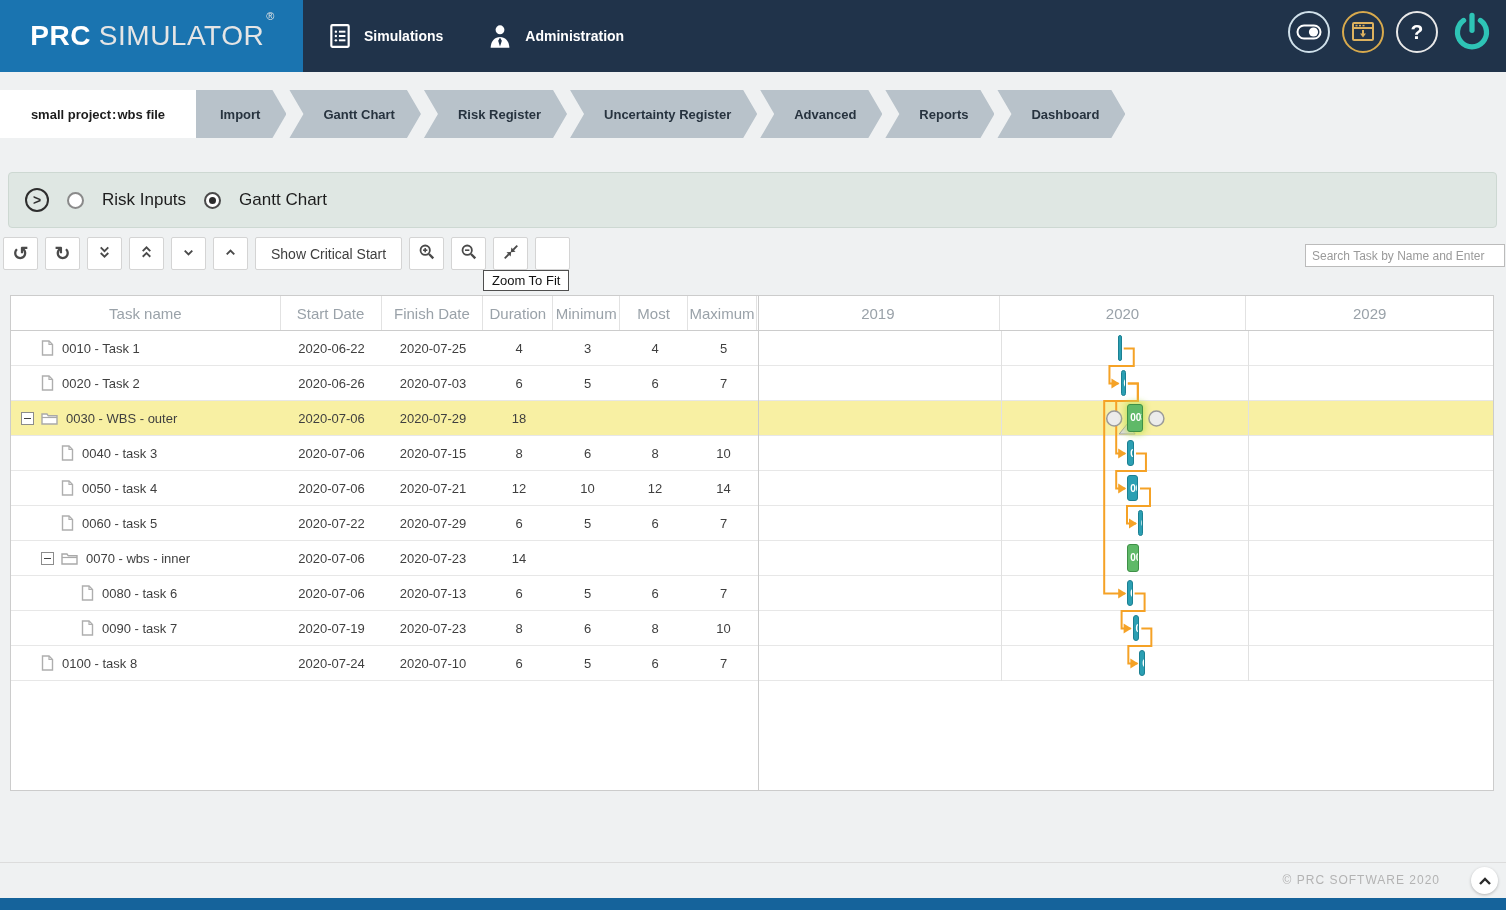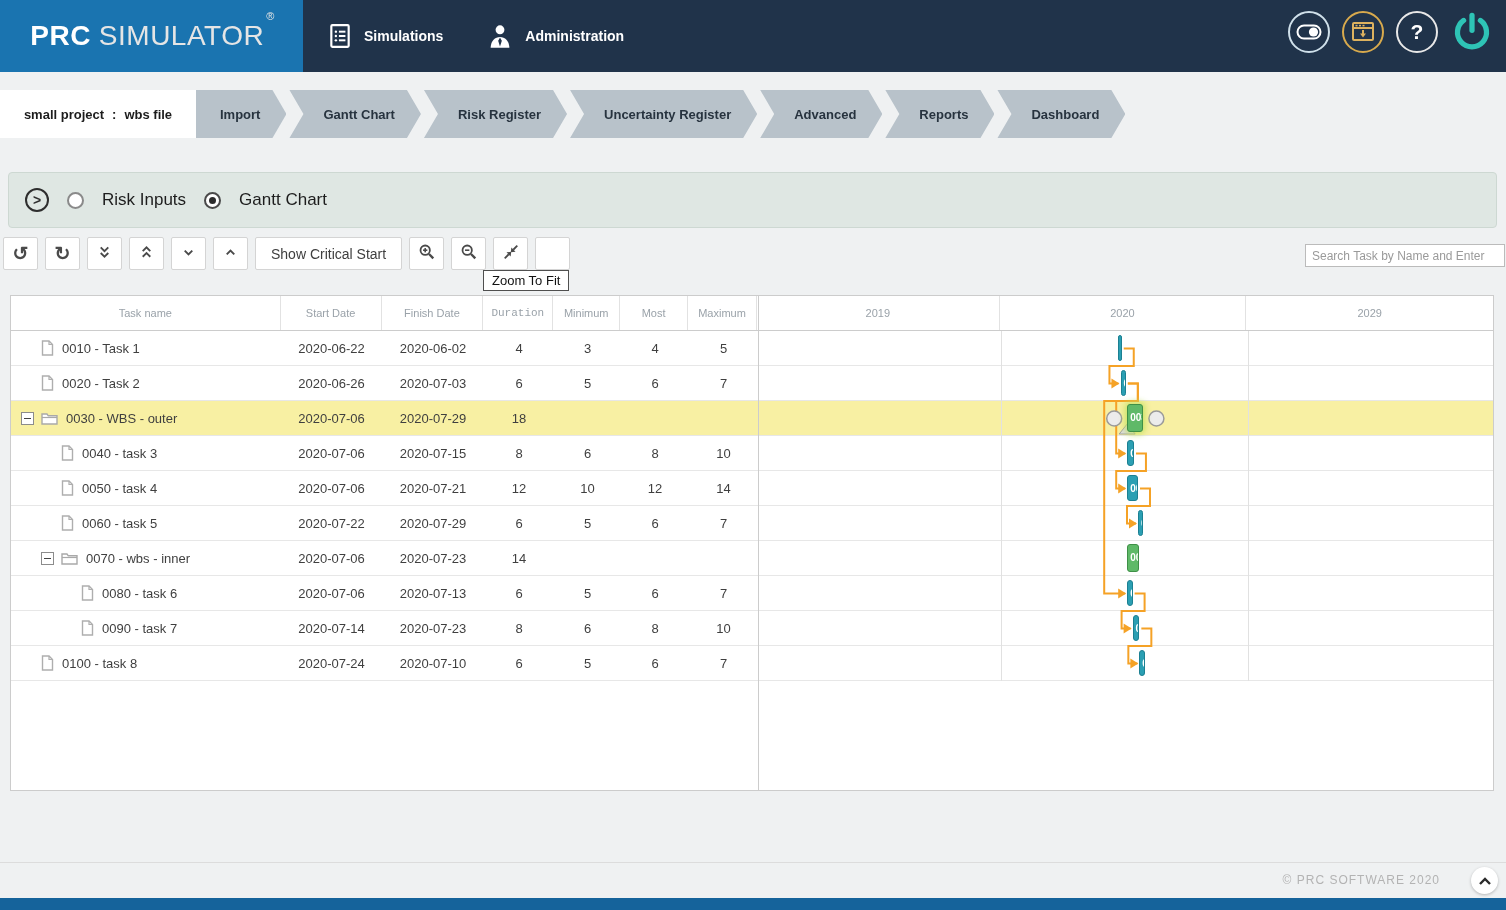--- a/index.html
+++ b/index.html
@@ -25,21 +25,21 @@
   .navicons{position:absolute;right:12px;top:10px;display:flex;align-items:center;gap:12px;}
   .circbtn{width:42px;height:42px;border-radius:50%;border:2px solid #cfe0ea;display:flex;
     align-items:center;justify-content:center;cursor:pointer;}
   .circbtn.gold{border-color:#d8aa4d;}
   .circbtn.help{border-color:#e8e8e8;color:#fff;font-size:21px;font-weight:bold;}
   .powerbtn{width:44px;height:44px;display:flex;align-items:center;justify-content:center;cursor:pointer;}
 
   
   .crumbrow{position:absolute;left:0;top:90px;height:48px;width:1506px;display:flex;}
   .projectbox{width:196px;height:48px;background:#fff;display:flex;align-items:center;
-    justify-content:center;gap:8px;font-size:13px;font-weight:bold;color:#1c1c1c;}
+    justify-content:center;gap:1px;font-size:13px;font-weight:bold;color:#1c1c1c;}
   .tabs{display:flex;height:48px;}
   .tab{height:48px;background:var(--tabgray);color:var(--tabtext);font-size:13px;font-weight:bold;
     display:flex;align-items:center;justify-content:center;padding:0 26px 0 34px;cursor:pointer;
     clip-path:polygon(0 0,calc(100% - 14px) 0,100% 50%,calc(100% - 14px) 100%,0 100%,14px 50%);
     margin-right:3px;}
   .tab.first{clip-path:polygon(0 0,calc(100% - 14px) 0,100% 50%,calc(100% - 14px) 100%,0 100%);
     padding-left:24px;}
 
   
   .riskbar{position:absolute;left:8px;top:172px;width:1489px;height:56px;background:var(--riskbg);
@@ -63,21 +63,21 @@
   .tooltip{position:absolute;left:483px;top:270px;background:#fff;border:1px solid #4f4f4f;
     font-size:13px;color:#111;padding:2px 8px;z-index:30;}
   .search{position:absolute;left:1305px;top:244px;width:200px;height:23px;border:1px solid #bbb;
     font-size:12px;color:#555;padding:0 6px;background:#fff;outline:none;}
   .search::placeholder{color:#9a9a9a;}
 
   
   .tablewrap{position:absolute;left:10px;top:295px;width:1484px;height:496px;background:#fff;
     border:1px solid var(--border);}
   .thead{display:flex;height:35px;border-bottom:1px solid #ccc;}
-  .hcell{display:flex;align-items:center;justify-content:center;font-size:11px;color:var(--headtext);
+  .hcell{display:flex;align-items:center;justify-content:center;font-size:15px;color:var(--headtext);
     border-right:1px solid #e2e2e2;height:100%;}
   .hcell.last{border-right:none;}
   .trow{display:flex;height:35px;border-bottom:1px solid var(--rowline);cursor:pointer;background:#fff;}
   .trow.sel{background:var(--yellow);}
   .cell{display:flex;align-items:center;justify-content:center;font-size:13px;color:var(--celltext);}
   .namecell{justify-content:flex-start;}
   .expander{width:13px;height:13px;border:1px solid #8c8c8c;background:#fff;position:relative;
     flex:none;cursor:pointer;}
   .expander::after{content:"";position:absolute;left:2px;top:5px;width:7px;height:1.5px;background:#444;}
   .rowicon{flex:none;display:flex;align-items:center;}
@@ -252,21 +252,21 @@
       </button>
     </div>
   <div class="tooltip">Zoom To Fit</div>
   <input class="search" placeholder="Search Task by Name and Enter" style="">
 
   <div class="tablewrap">
     <div class="thead" id="thead">
         <div class="hcell" style="width: 270px;">Task name</div>
         <div class="hcell" style="width: 101px;">Start Date</div>
         <div class="hcell" style="width: 102px;">Finish Date</div>
-        <div class="hcell" style="width: 70px; font-family: Liberation Mono, monospace;">Duration</div>
+        <div class="hcell" style="width: 70px;">Duration</div>
         <div class="hcell" style="width: 67px;">Minimum</div>
         <div class="hcell" style="width: 68px;">Most</div>
         <div class="hcell" style="width: 69px;">Maximum</div>
         <div class="hcell" style="width: 243px;">2019</div>
         <div class="hcell" style="width: 247px;">2020</div>
         <div class="hcell last" style="width: 247px;">2029</div>
       </div>
     <div id="tbody">
         <div class="trow">
           <div class="cell namecell" style="width: 270px;">
@@ -274,21 +274,21 @@
             <span class="rowicon">
               <svg width="13" height="16" viewBox="0 0 13 16">
                 <path d="M1.5 1 h6.5 l3.5 3.5 V15 H1.5 Z" fill="#fff" stroke="#aeaeae" stroke-width="1.4"></path>
                 <path d="M8 1 v3.5 h3.5" fill="none" stroke="#aeaeae" stroke-width="1.2"></path>
               </svg>
             </span>
             <span style="width: 8px; flex: 0 0 auto;"></span>
             <span>0010 - Task 1</span>
           </div>
           <div class="cell" style="width: 101px;">2020-06-22</div>
-          <div class="cell" style="width: 102px;">2020-06-02</div>
+          <div class="cell" style="width: 102px;">2020-07-25</div>
           <div class="cell" style="width: 70px;">4</div>
           <div class="cell" style="width: 67px;">3</div>
           <div class="cell" style="width: 68px;">4</div>
           <div class="cell" style="width: 69px;">5</div>
         </div>
         <div class="trow">
           <div class="cell namecell" style="width: 270px;">
             <span style="width: 30px; flex: 0 0 auto;"></span>
             <span class="rowicon">
               <svg width="13" height="16" viewBox="0 0 13 16">
@@ -429,21 +429,21 @@
             <span style="width: 70px; flex: 0 0 auto;"></span>
             <span class="rowicon">
               <svg width="13" height="16" viewBox="0 0 13 16">
                 <path d="M1.5 1 h6.5 l3.5 3.5 V15 H1.5 Z" fill="#fff" stroke="#aeaeae" stroke-width="1.4"></path>
                 <path d="M8 1 v3.5 h3.5" fill="none" stroke="#aeaeae" stroke-width="1.2"></path>
               </svg>
             </span>
             <span style="width: 8px; flex: 0 0 auto;"></span>
             <span>0090 - task 7</span>
           </div>
-          <div class="cell" style="width: 101px;">2020-07-14</div>
+          <div class="cell" style="width: 101px;">2020-07-19</div>
           <div class="cell" style="width: 102px;">2020-07-23</div>
           <div class="cell" style="width: 70px;">8</div>
           <div class="cell" style="width: 67px;">6</div>
           <div class="cell" style="width: 68px;">8</div>
           <div class="cell" style="width: 69px;">10</div>
         </div>
         <div class="trow">
           <div class="cell namecell" style="width: 270px;">
             <span style="width: 30px; flex: 0 0 auto;"></span>
             <span class="rowicon">

